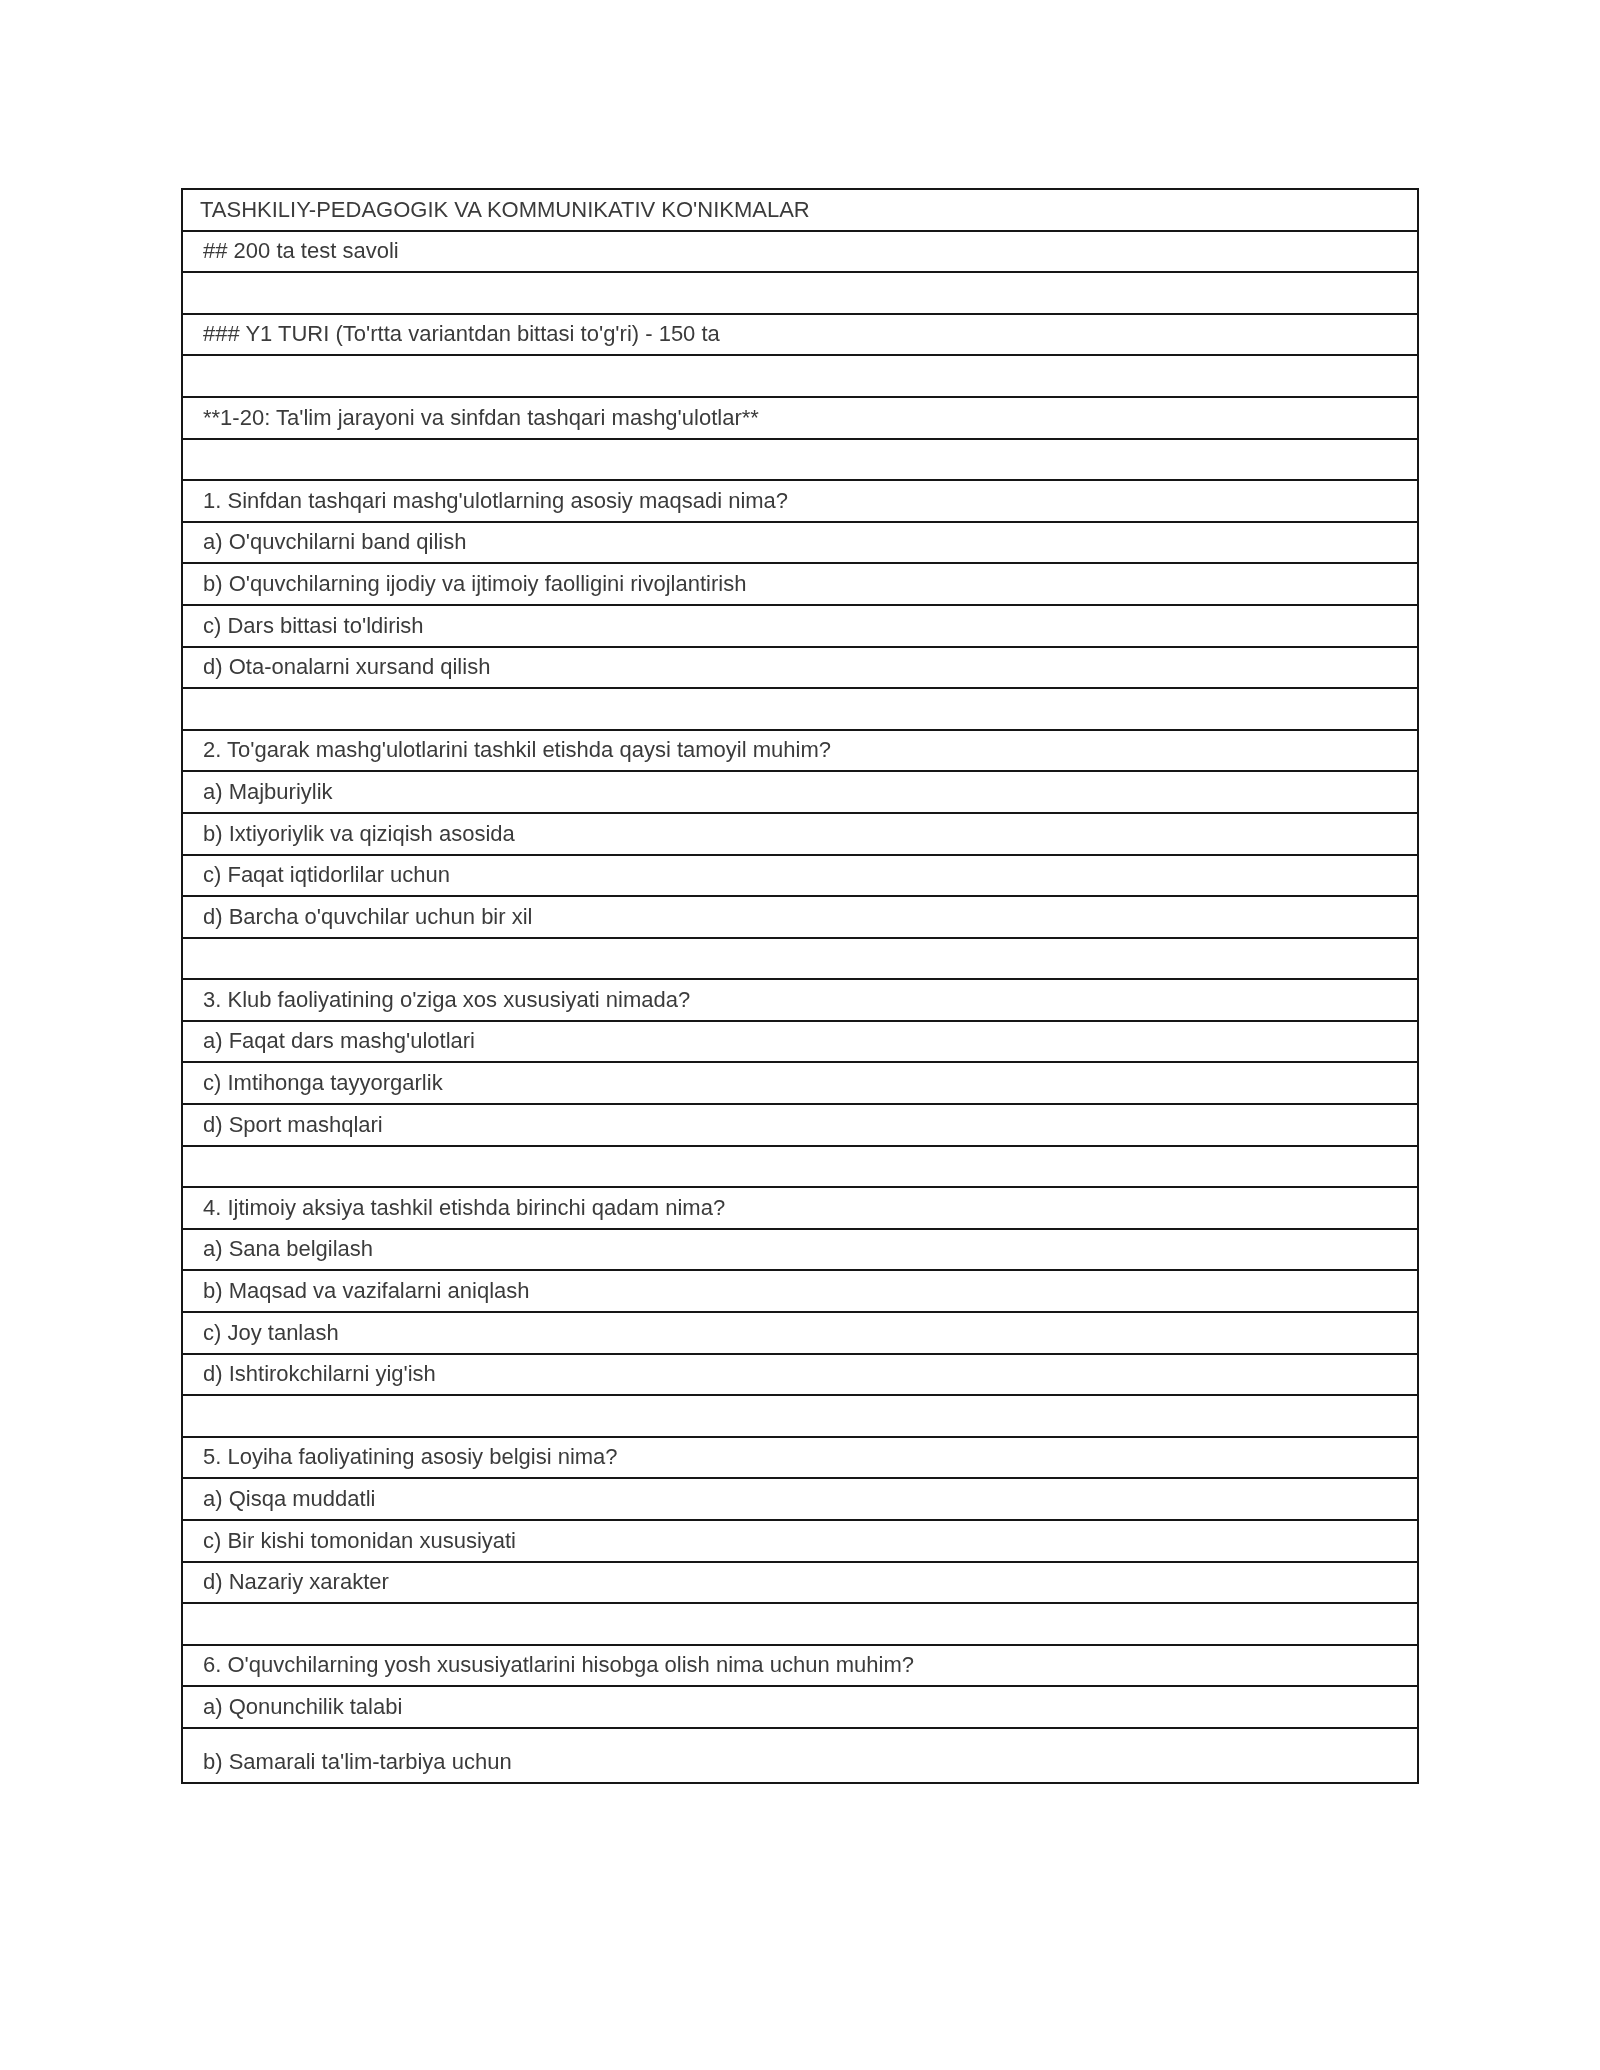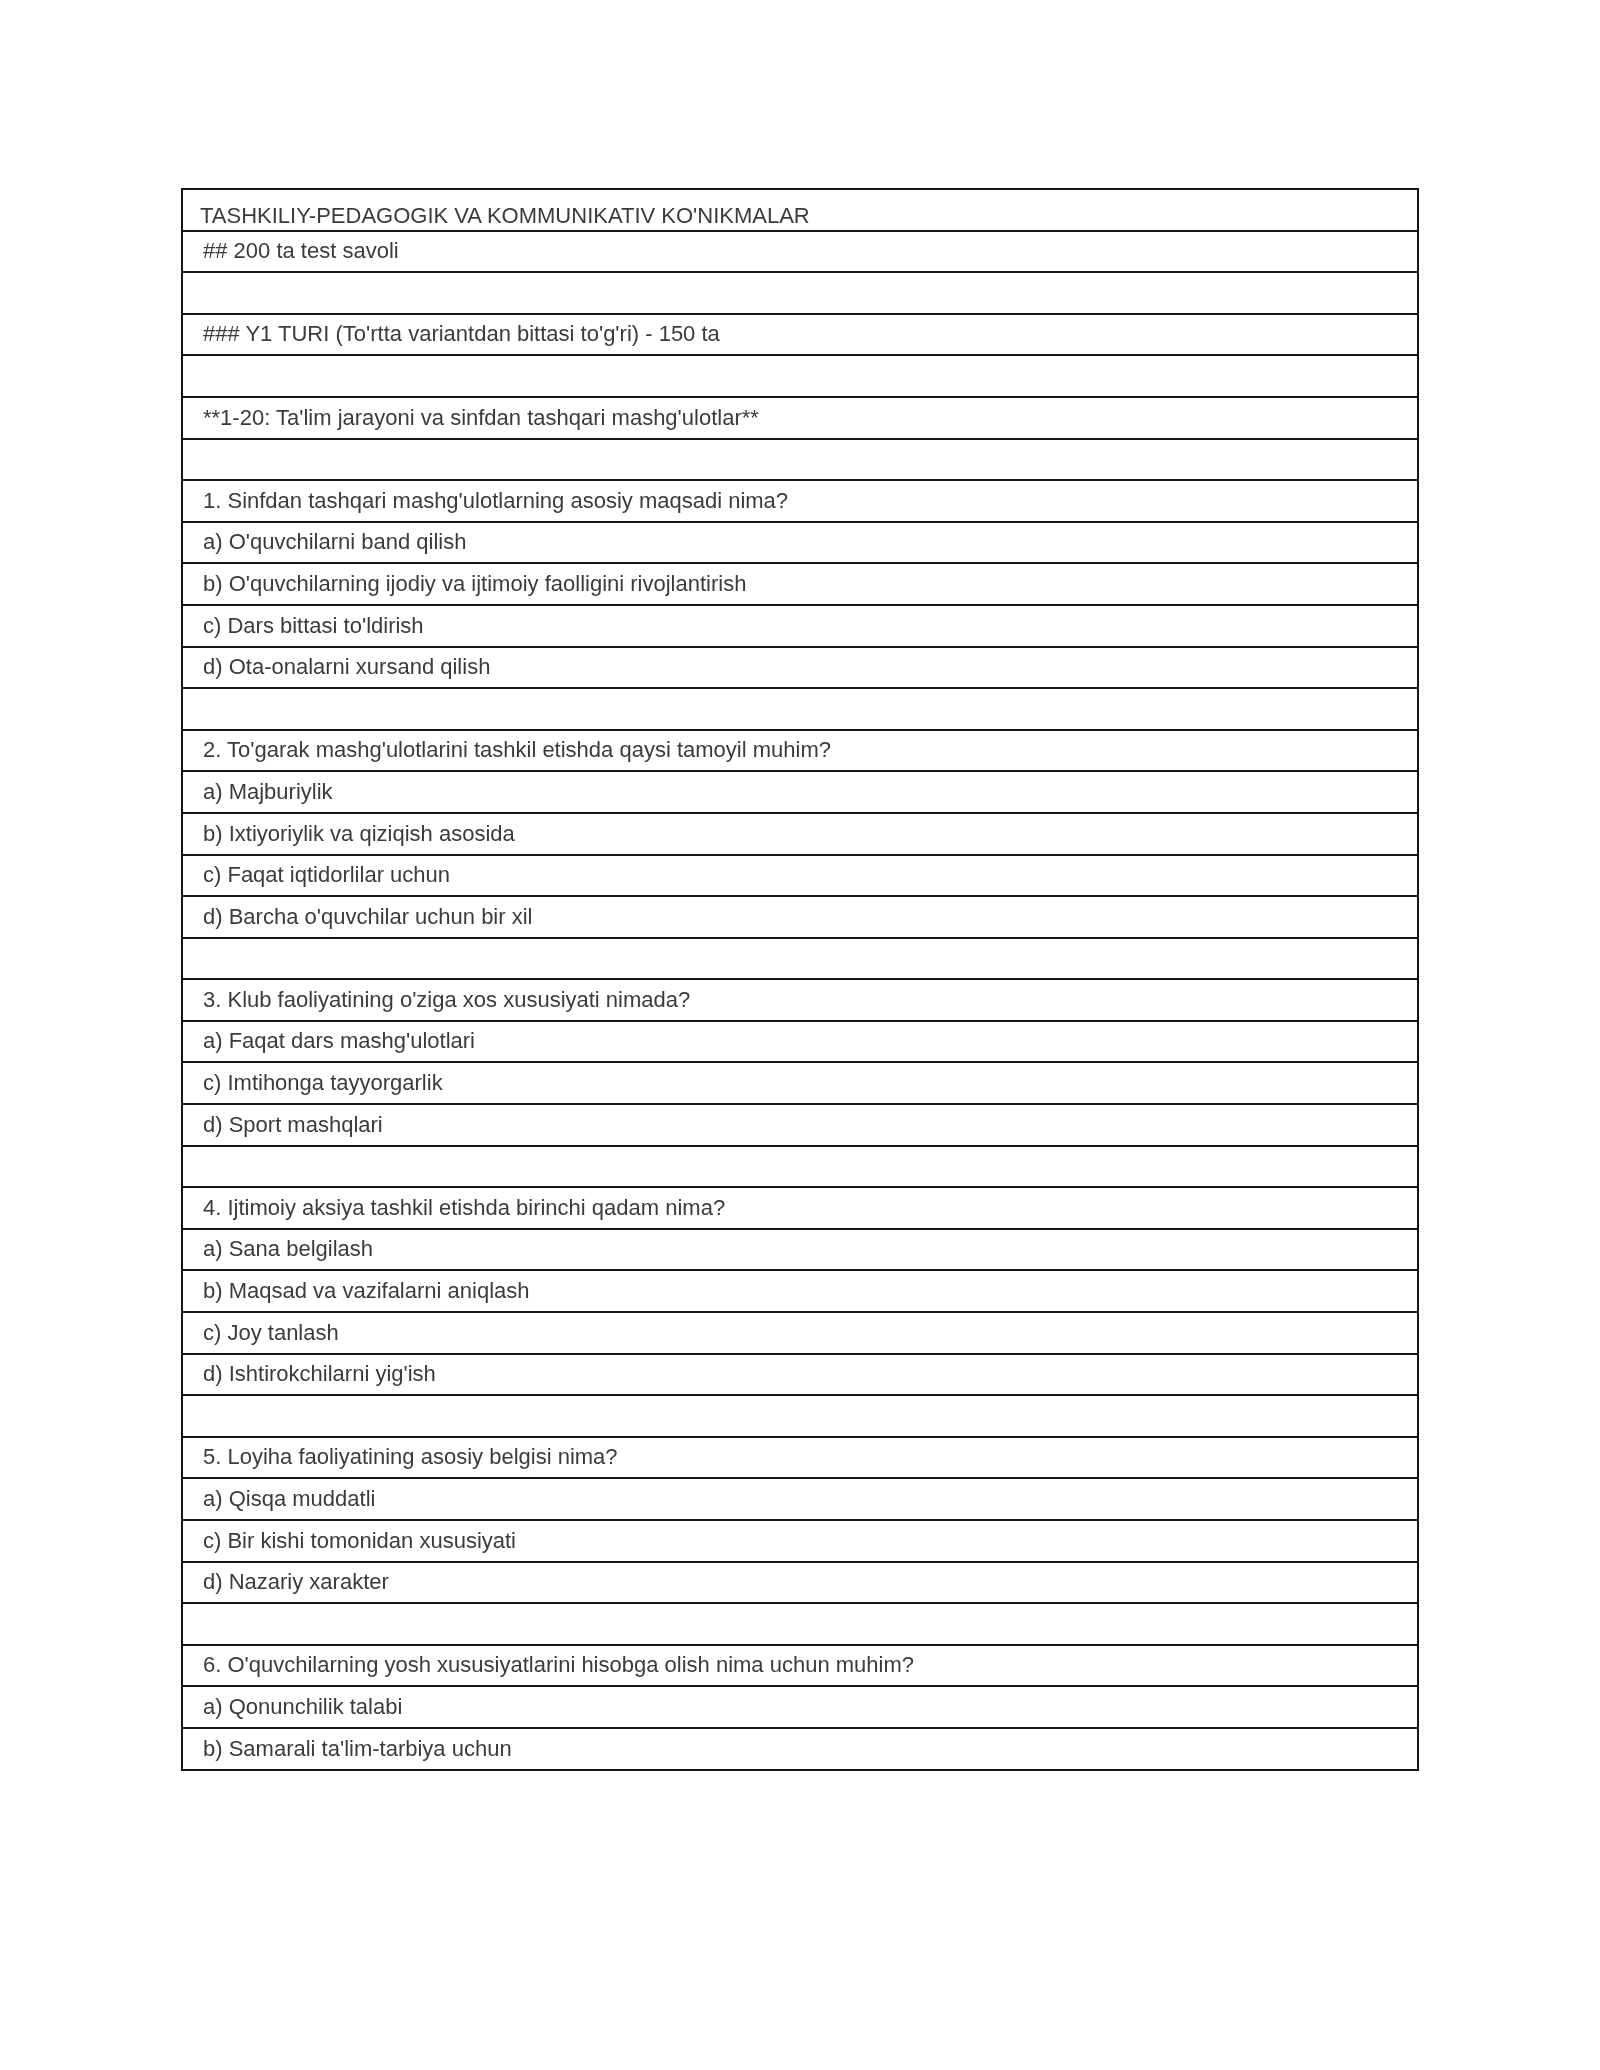--- a/index.html
+++ b/index.html
@@ -32,22 +32,23 @@
     font-size: 22px;
     line-height: 1.2;
     color: var(--text-color, #3b3b3b);
     padding-left: 20px;
     white-space: nowrap;
     overflow: hidden;
   }
   .row:last-child {
     border-bottom: none;
     height: 39.6px;
+    margin-top: 13px;
   }
-  .row.kind-title  { padding-left: 17px; align-items: flex-end; }
+  .row.kind-title  { padding-left: 17px; }
   .row.kind-option { }
   .row.kind-empty  { padding-left: 8px; }
 </style>
 </head>
 <body style="background: rgb(255, 255, 255);">
 
 <div class="doc-table">
     <div class="row kind-title">
     <span>TASHKILIY-PEDAGOGIK VA KOMMUNIKATIV KO'NIKMALAR</span>
   </div>

